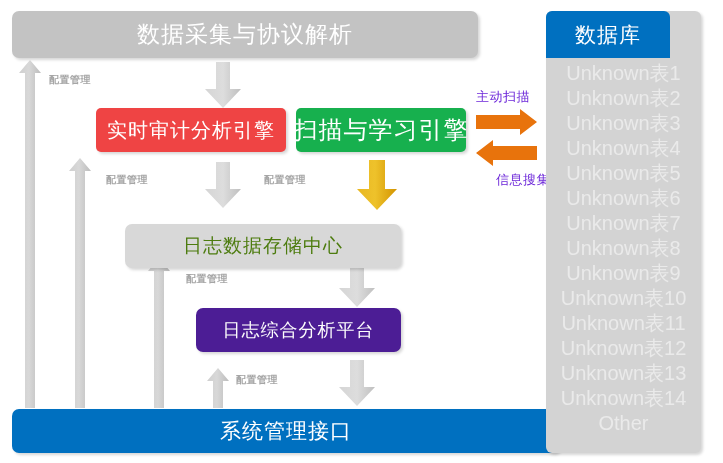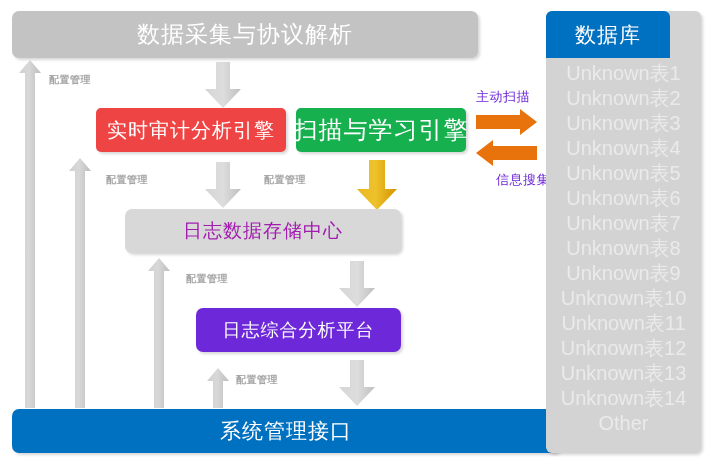--- a/index.html
+++ b/index.html
@@ -27,26 +27,26 @@
   }
   #engine-realtime{
     left:96px;top:108px;width:190px;height:44px;
     background:#ef4444;font-size:20px;border-radius:5px;
   }
   #engine-scan{
     left:296px;top:108px;width:170px;height:44px;
     background:#17b04e;font-size:24px;border-radius:5px;
   }
   #store-center{
-    left:125px;top:209px;width:276px;height:44px;
-    background:#d8d8d8;font-size:19px;color:#a21caf;
+    left:125px;top:224px;width:276px;height:44px;
+    background:#d8d8d8;font-size:19px;color:#4d7c0f;
   }
   #analysis-platform{
     left:196px;top:308px;width:205px;height:44px;
-    background:#6d28d9;font-size:18px;color:#fdfdfd;
+    background:#4c1d95;font-size:18px;color:#fdfdfd;
   }
 
   
   #db-panel{
     position:absolute;left:546px;top:11px;width:155px;height:442px;
     background:#d3d3d3;border-radius:6px;
     box-shadow:2px 2px 3px rgba(0,0,0,0.16);
   }
   #db-header{
     position:absolute;left:0;top:0;width:124px;height:47px;

